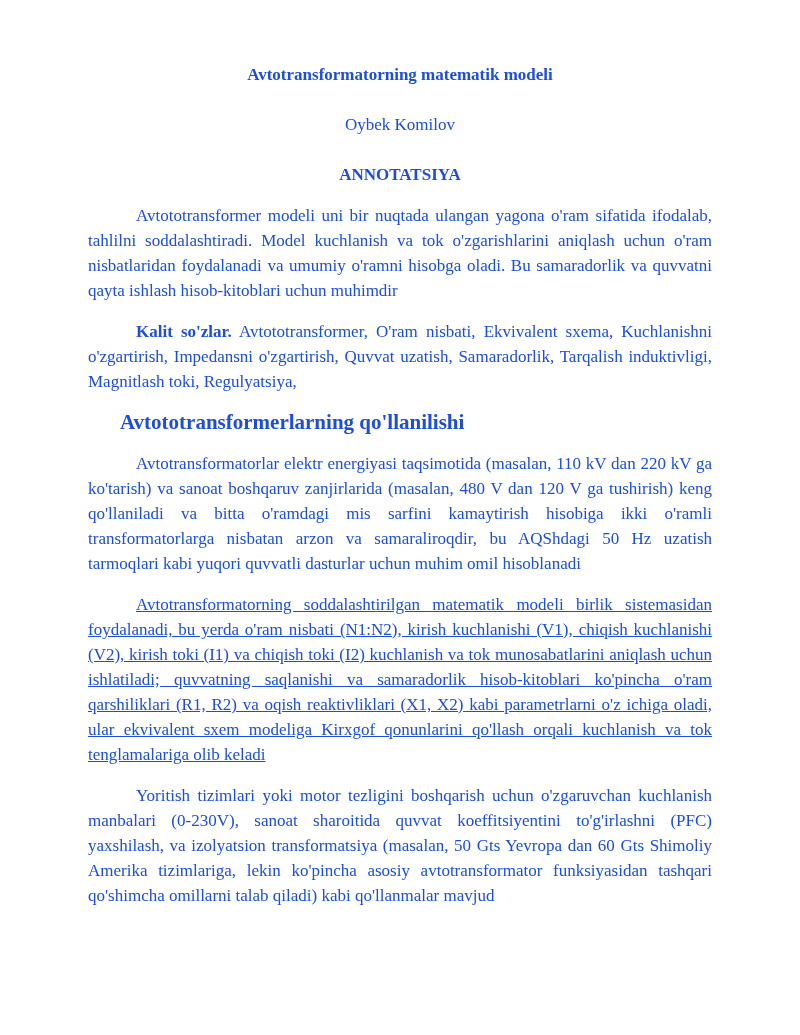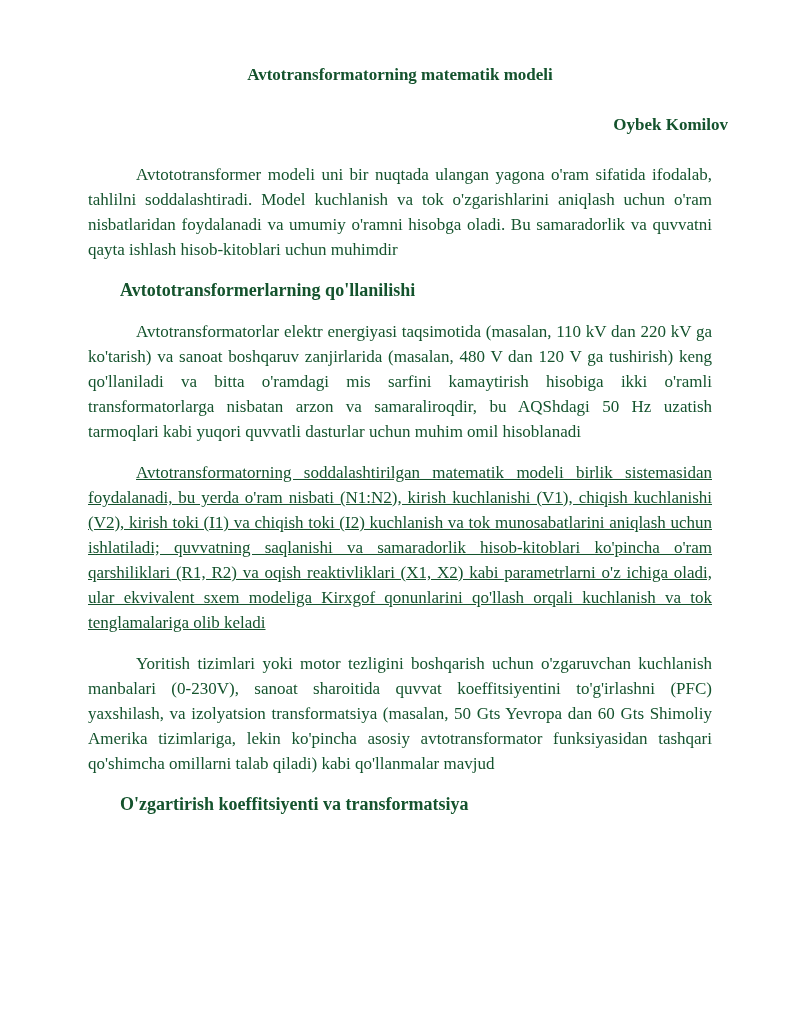--- a/index.html
+++ b/index.html
@@ -11,75 +11,75 @@
     position: relative;
     width: 800px;
     height: 1035px;
     box-sizing: border-box;
     padding: 62px 72px 0 72px;
     background: #ffffff;
     overflow: hidden;
     font-family: "Liberation Serif", "DejaVu Serif", serif;
     font-size: 17px;
     line-height: 25px;
-    color: #14532d;
+    color: #1d4ed8;
   }
   .center {
     text-align: center;
   }
   h1.doc-title {
     font-size: 17px;
     font-weight: bold;
     margin: 0 0 25px 0;
   }
   p.author {
-    font-weight: bold;
+    font-weight: normal;
     margin: 0 0 25px 0;
-    text-align: right;
   }
   h2.annot {
     font-size: 17px;
     font-weight: bold;
     margin: 0;
   }
   p.body-par {
     margin: 16px;
     text-indent: 48px;
     text-align: justify;
   }
   h3.section-heading {
-    font-size: 18px;
+    font-size: 21px;
     font-weight: bold;
     margin: 0;
     padding-left: 48px;
     text-align: left;
   }
   .gap-lg { margin-top: 50px; }
   .gap-md { margin-top: 26px; }
   .gap-sm { margin-top: 18px; text-decoration: underline; }
   .gap-xs { margin-top: 14px; }
   b.kw-label { font-weight: bold; }
 </style>
 </head>
 <body>
 
 <div class="page">
 
   <h1 class="doc-title center">Avtotransformatorning matematik modeli</h1>
 
   <p class="author center">Oybek Komilov</p>
 
+  <h2 class="annot center">ANNOTATSIYA</h2>
 
   <p class="body-par">Avtototransformer modeli uni bir nuqtada ulangan yagona o'ram sifatida ifodalab, tahlilni soddalashtiradi. Model kuchlanish va tok o'zgarishlarini aniqlash uchun o'ram nisbatlaridan foydalanadi va umumiy o'ramni hisobga oladi. Bu samaradorlik va quvvatni qayta ishlash hisob-kitoblari uchun muhimdir</p>
 
+  <p class="body-par"><b class="kw-label">Kalit so'zlar.</b><span> Avtototransformer, O'ram nisbati, Ekvivalent sxema, Kuchlanishni o'zgartirish, Impedansni o'zgartirish, Quvvat uzatish, Samaradorlik, Tarqalish induktivligi, Magnitlash toki, Regulyatsiya,</span></p>
 
   <h3 class="section-heading gap-lg">Avtototransformerlarning qo'llanilishi</h3>
 
   <p class="body-par">Avtotransformatorlar elektr energiyasi taqsimotida (masalan, 110 kV dan 220 kV ga ko'tarish) va sanoat boshqaruv zanjirlarida (masalan, 480 V dan 120 V ga tushirish) keng qo'llaniladi va bitta o'ramdagi mis sarfini kamaytirish hisobiga ikki o'ramli transformatorlarga nisbatan arzon va samaraliroqdir, bu AQShdagi 50 Hz uzatish tarmoqlari kabi yuqori quvvatli dasturlar uchun muhim omil hisoblanadi</p>
 
   <p class="body-par gap-sm">Avtotransformatorning soddalashtirilgan matematik modeli birlik sistemasidan foydalanadi, bu yerda o'ram nisbati (N1:N2), kirish kuchlanishi (V1), chiqish kuchlanishi (V2), kirish toki (I1) va chiqish toki (I2) kuchlanish va tok munosabatlarini aniqlash uchun ishlatiladi; quvvatning saqlanishi va samaradorlik hisob-kitoblari ko'pincha o'ram qarshiliklari (R1, R2) va oqish reaktivliklari (X1, X2) kabi parametrlarni o'z ichiga oladi, ular ekvivalent sxem modeliga Kirxgof qonunlarini qo'llash orqali kuchlanish va tok tenglamalariga olib keladi</p>
 
   <p class="body-par gap-xs">Yoritish tizimlari yoki motor tezligini boshqarish uchun o'zgaruvchan kuchlanish manbalari (0-230V), sanoat sharoitida quvvat koeffitsiyentini to'g'irlashni (PFC) yaxshilash, va izolyatsion transformatsiya (masalan, 50 Gts Yevropa dan 60 Gts Shimoliy Amerika tizimlariga, lekin ko'pincha asosiy avtotransformator funksiyasidan tashqari qo'shimcha omillarni talab qiladi) kabi qo'llanmalar mavjud</p>
 
-  <h3 class="section-heading gap-md">O'zgartirish koeffitsiyenti va transformatsiya</h3>
 
 
 </div>
 
 </body></html>

